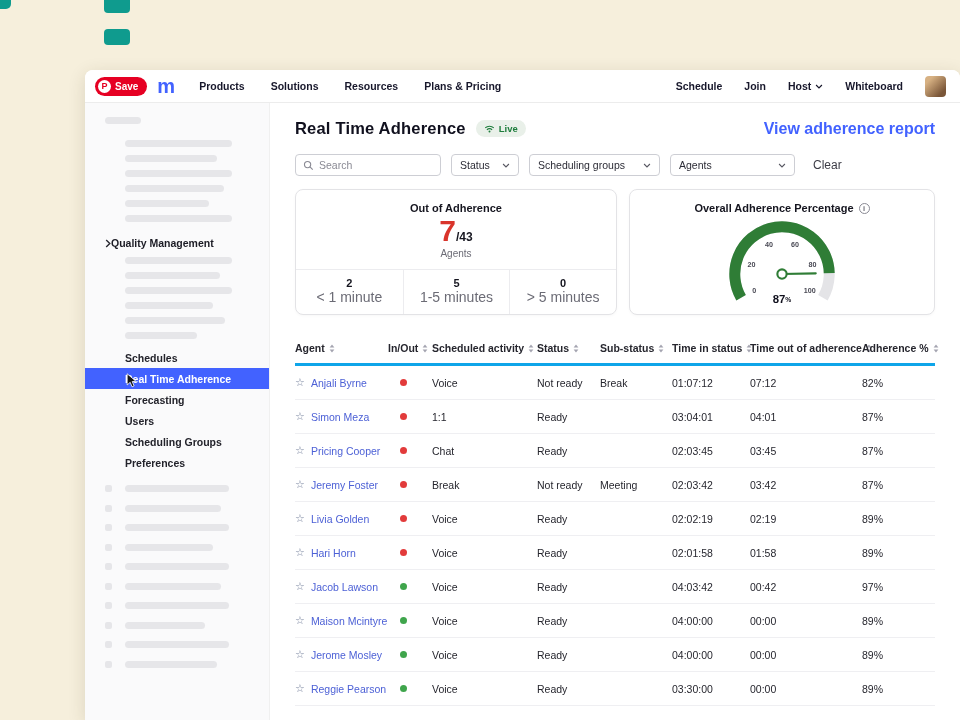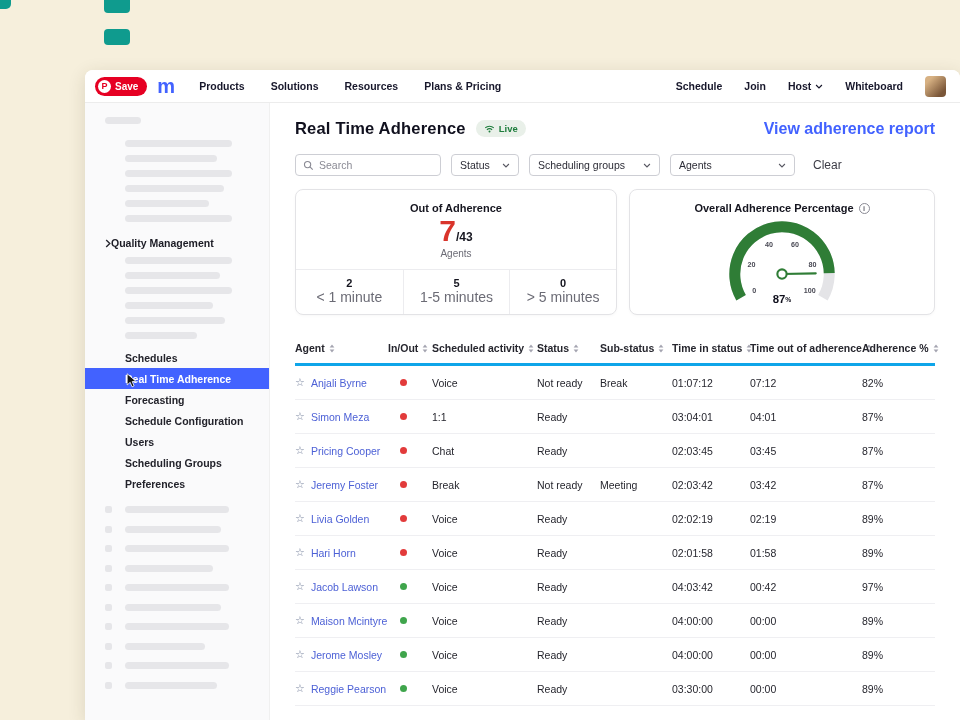--- a/index.html
+++ b/index.html
@@ -178,21 +178,20 @@
 
 
         <div class="sub-item">Schedules</div>
         <div class="sub-item selected">
           <span>Real Time Adherence</span>
           <svg class="cursor-icon" viewBox="0 0 14 20">
             <path d="M1.5 1 L1.5 15.2 L5.3 11.9 L7.7 17.6 L10.3 16.4 L7.9 10.9 L12.6 10.5 Z" fill="#151515" stroke="#fff" stroke-width="1"></path>
           </svg>
         </div>
         <div class="sub-item">Forecasting</div>
-        <div class="sub-item">Schedule Configuration</div>
         <div class="sub-item">Users</div>
         <div class="sub-item">Scheduling Groups</div>
         <div class="sub-item">Preferences</div>
 
         <div class="skel-group dashes" id="skel-bottom">
             <div class="skel-row">
               <span class="skel-dash"></span>
               <span class="skel-bar" style="width: 104px;"></span>
             </div>
             <div class="skel-row">

